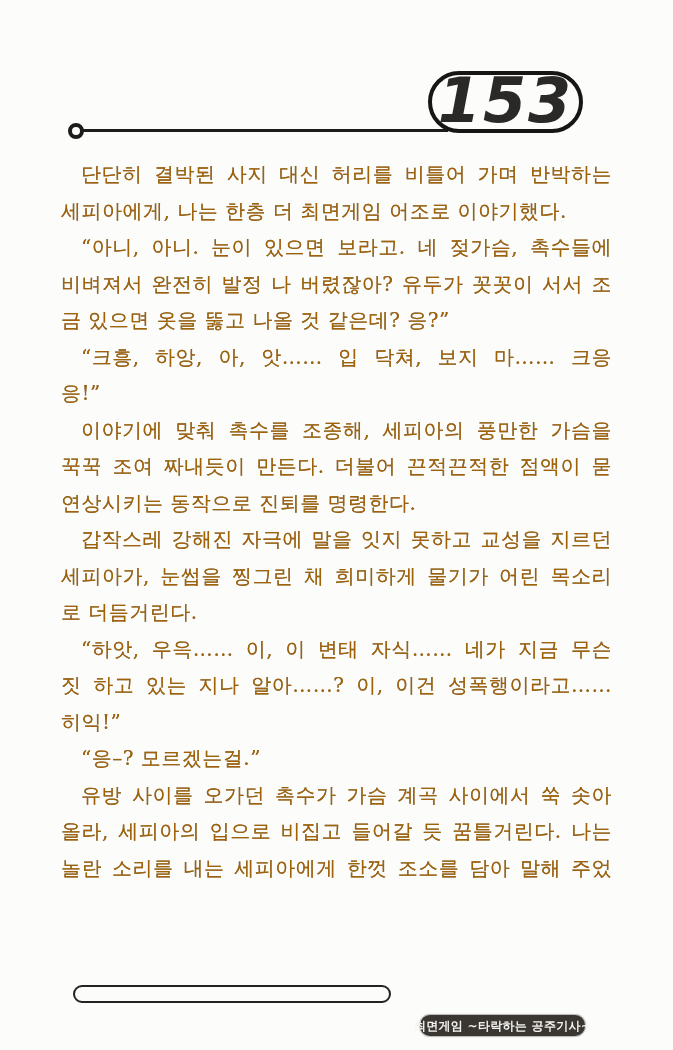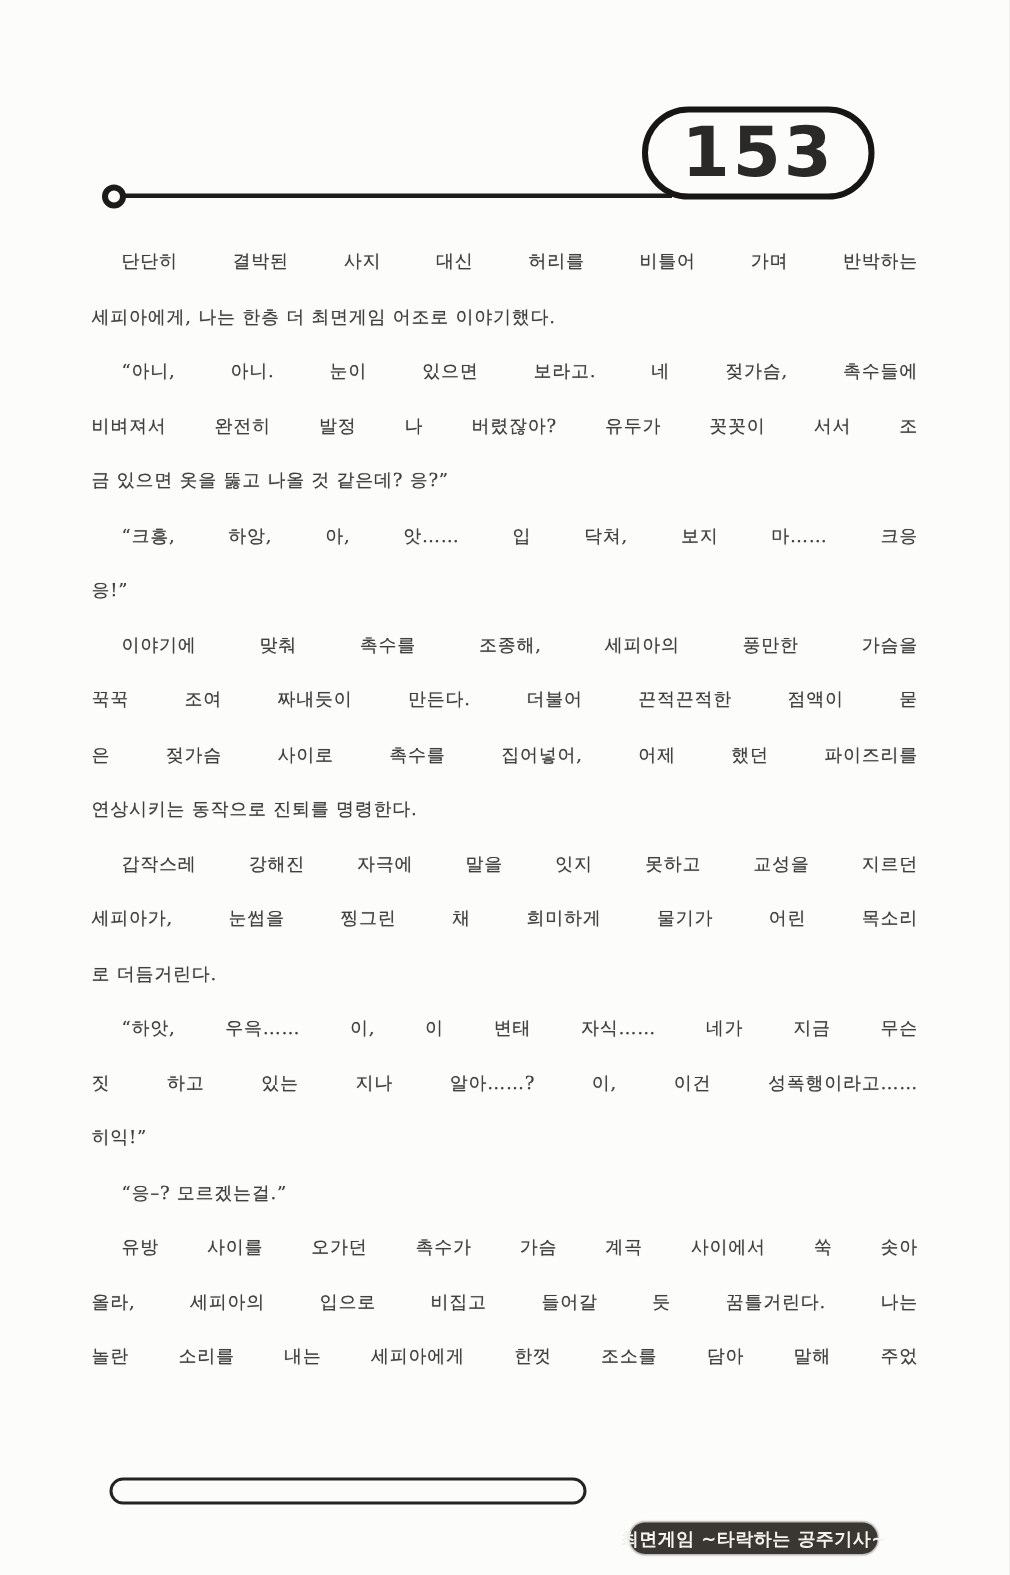--- a/index.html
+++ b/index.html
@@ -49,41 +49,42 @@
     border: 4px solid #171614;
     border-radius: 35px;
     display: flex;
     align-items: center;
     justify-content: center;
     z-index: 3;
     box-sizing: border-box;
   }
   .pagenum {
     font-family: "DejaVu Sans", "Liberation Sans", sans-serif;
+    font-style: italic;
     font-weight: 700;
-    font-size: 46px;
+    font-size: 62px;
     letter-spacing: 2px;
     color: #2a2927;
     transform: translatey(-1px);
     line-height: 1;
   }
 
   
   .body-text {
     position: absolute;
     left: 61px;
     top: 156px;
     width: 551px;
   }
   .line {
-    font-size: 12px;
+    font-size: 20px;
     line-height: 36.5px;
     height: 36.5px;
     white-space: pre-wrap;
-    color: #404040;
+    color: #a16207;
     text-shadow: 0 0 0.5px rgba(40,38,36,0.55);
     letter-spacing: 0.5px;
     overflow: hidden;
   }
   .line.just {
     text-align: justify;
     text-align-last: justify;
   }
   .line.indent {
     padding-left: 20px;
@@ -141,21 +142,20 @@
   <div class="body-text">
       <div class="line indent just">단단히 결박된 사지 대신 허리를 비틀어 가며 반박하는</div>
       <div class="line">세피아에게, 나는 한층 더 최면게임 어조로 이야기했다.</div>
       <div class="line indent just">“아니, 아니. 눈이 있으면 보라고. 네 젖가슴, 촉수들에</div>
       <div class="line just">비벼져서 완전히 발정 나 버렸잖아? 유두가 꼿꼿이 서서 조</div>
       <div class="line">금 있으면 옷을 뚫고 나올 것 같은데? 응?”</div>
       <div class="line indent just">“크흥, 하앙, 아, 앗…… 입 닥쳐, 보지 마…… 크응</div>
       <div class="line">응!”</div>
       <div class="line indent just">이야기에 맞춰 촉수를 조종해, 세피아의 풍만한 가슴을</div>
       <div class="line just">꾹꾹 조여 짜내듯이 만든다. 더불어 끈적끈적한 점액이 묻</div>
-      <div class="line just">은 젖가슴 사이로 촉수를 집어넣어, 어제 했던 파이즈리를</div>
       <div class="line">연상시키는 동작으로 진퇴를 명령한다.</div>
       <div class="line indent just">갑작스레 강해진 자극에 말을 잇지 못하고 교성을 지르던</div>
       <div class="line just">세피아가, 눈썹을 찡그린 채 희미하게 물기가 어린 목소리</div>
       <div class="line">로 더듬거린다.</div>
       <div class="line indent just">“하앗, 우윽…… 이, 이 변태 자식…… 네가 지금 무슨</div>
       <div class="line just">짓 하고 있는 지나 알아……? 이, 이건 성폭행이라고……</div>
       <div class="line">히익!”</div>
       <div class="line indent">“응–? 모르겠는걸.”</div>
       <div class="line indent just">유방 사이를 오가던 촉수가 가슴 계곡 사이에서 쑥 솟아</div>
       <div class="line just">올라, 세피아의 입으로 비집고 들어갈 듯 꿈틀거린다. 나는</div>

